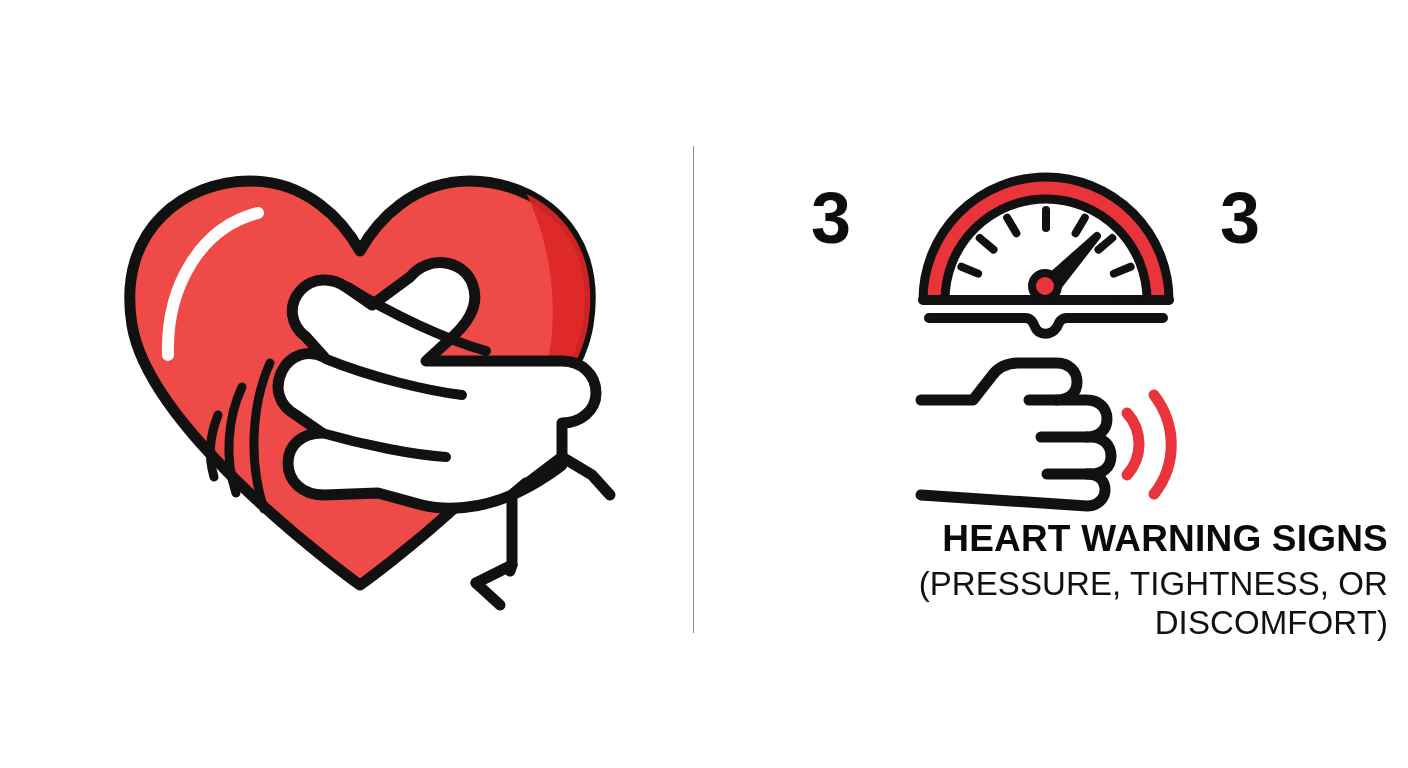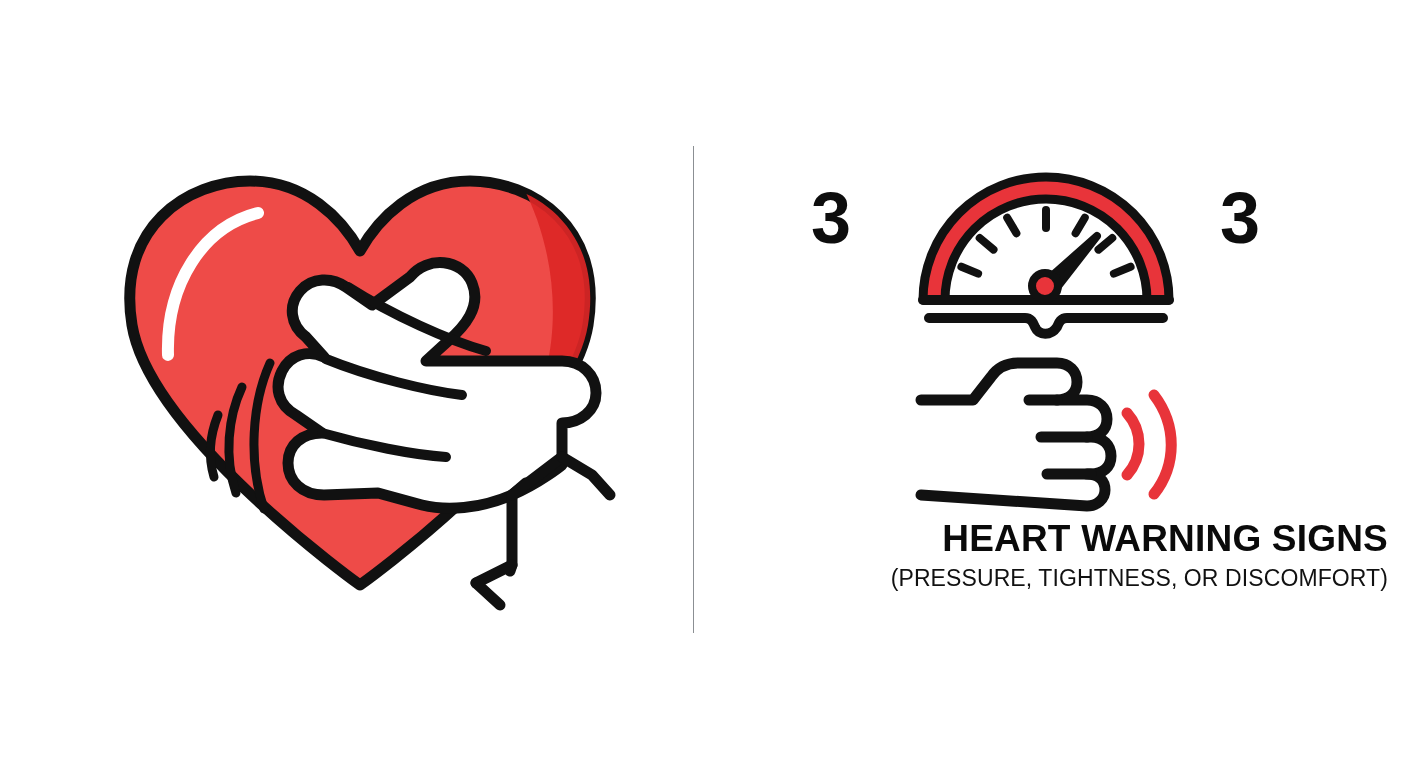--- a/index.html
+++ b/index.html
@@ -104,21 +104,21 @@
     font-weight: bold;
     font-size: 37px;
     line-height: 1.12;
     color: #0a0a0a;
     letter-spacing: 0.2px;
     margin: 0;
   }
   .caption-sub {
     font-family: "Liberation Sans", sans-serif;
     font-weight: normal;
-    font-size: 23px;
+    font-size: 33px;
     line-height: 1.18;
     color: #111111;
     margin: 6px 0 0 0;
     letter-spacing: 0.1px;
   }
   svg { display: block; overflow: visible; }
 </style>
 </head>
 <body>
 

